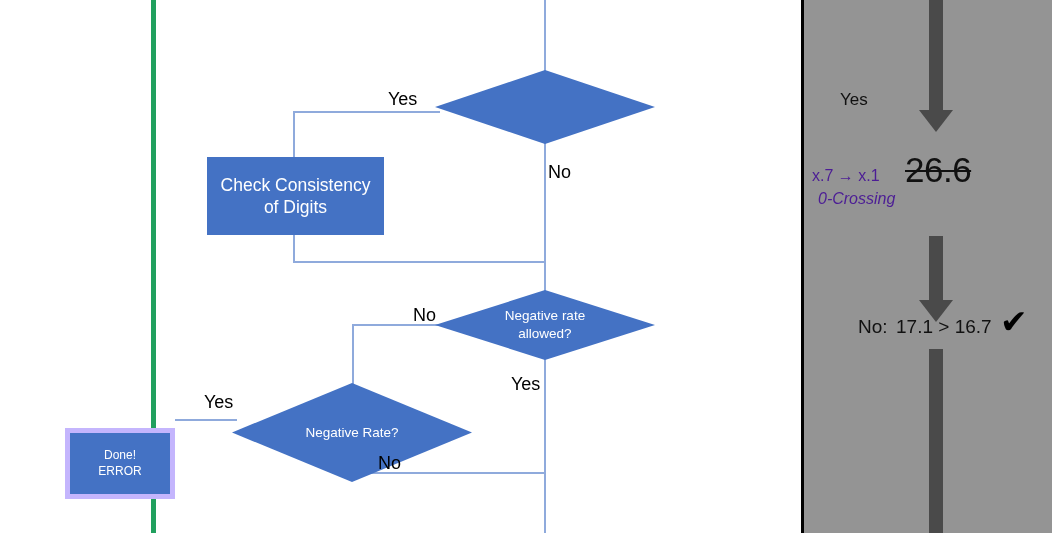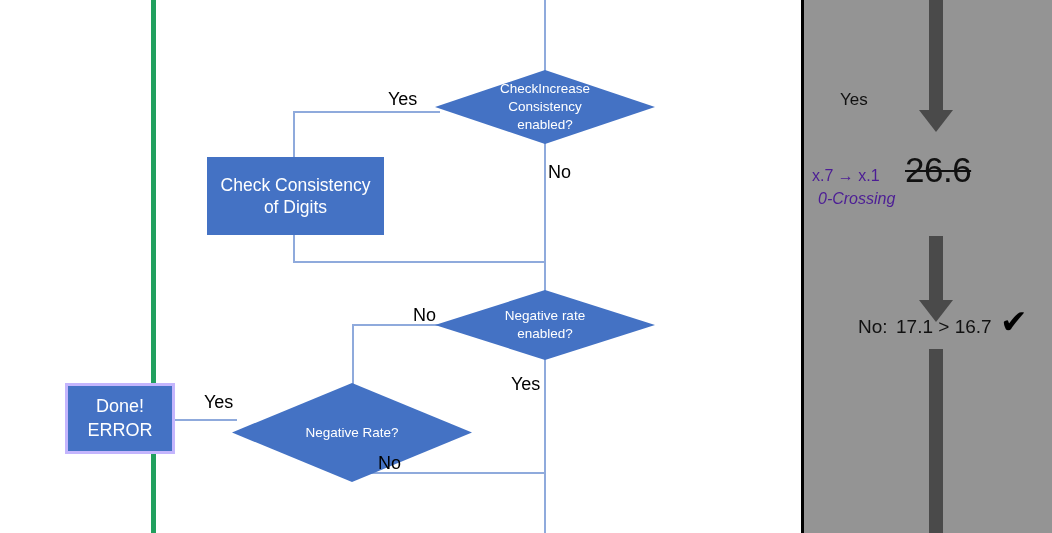--- a/index.html
+++ b/index.html
@@ -41,22 +41,23 @@
     color: #ffffff;
     display: flex;
     align-items: center;
     justify-content: center;
     text-align: center;
     line-height: 1.28;
     font-size: 17.5px;
     box-sizing: border-box;
   }
   .proc-box.framed {
-    border: 3px solid #c4b5fd;
-    font-size: 18px;
+    border: 5px solid #c4b5fd;
+    font-size: 12px;
+    margin-top: 45px;
   }
 
   
   .diamond-wrap {
     display: flex;
     align-items: center;
     justify-content: center;
   }
   .diamond-shape {
     position: absolute;
@@ -158,34 +159,31 @@
 
   <div class="abs conn" style="left:544px; top:358px; width:2px; height:175px;"></div>
 
   <div class="abs conn" style="left:175px; top:419px; width:62px; height:2px;"></div>
 
   <div class="abs conn" style="left:352px; top:472px; width:194px; height:2px;"></div>
   <div class="abs conn" style="left:352px; top:466px; width:2px; height:8px;"></div>
 
   <div class="abs diamond-wrap" style="left:435px; top:70px; width:220px; height:74px;">
     <div class="diamond-shape"></div>
-    <div class="diamond-text" style="white-space:pre-line;">CheckIncrease
-Consistency
-enabled?</div>
   </div>
 
   <div class="abs proc-box" style="left:207px; top:157px; width:177px; height:78px;">
     <span style="white-space:pre-line;">Check Consistency
 of Digits</span>
   </div>
 
   <div class="abs diamond-wrap" style="left:435px; top:290px; width:220px; height:70px;">
     <div class="diamond-shape"></div>
     <div class="diamond-text" style="white-space:pre-line;">Negative rate
-enabled?</div>
+allowed?</div>
   </div>
 
   <div class="abs diamond-wrap" style="left:232px; top:383px; width:240px; height:99px;justify-content:center;">
     <div class="diamond-shape"></div>
     <div class="diamond-text" style="white-space:pre-line;">Negative Rate?</div>
   </div>
 
   <div class="abs proc-box framed" style="left:65px; top:383px; width:110px; height:71px;">
     <span style="white-space:pre-line;">Done!
 ERROR</span>

